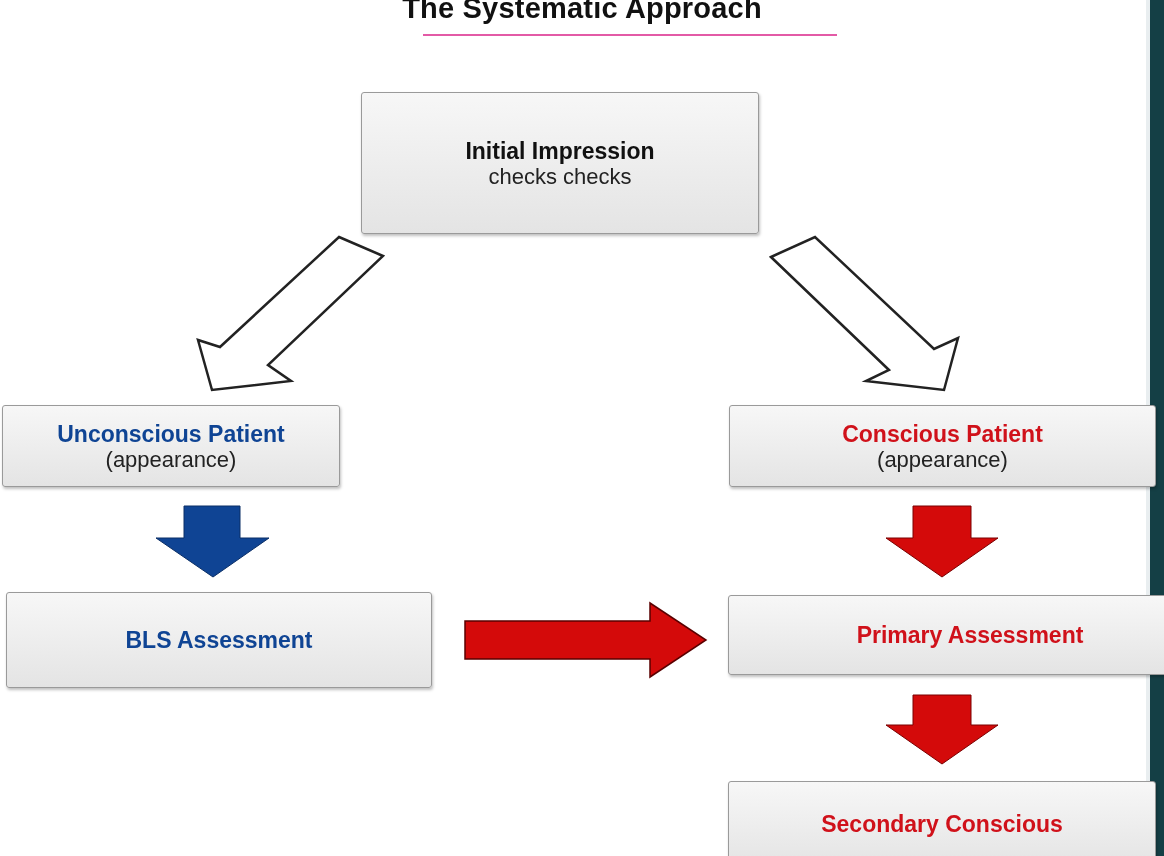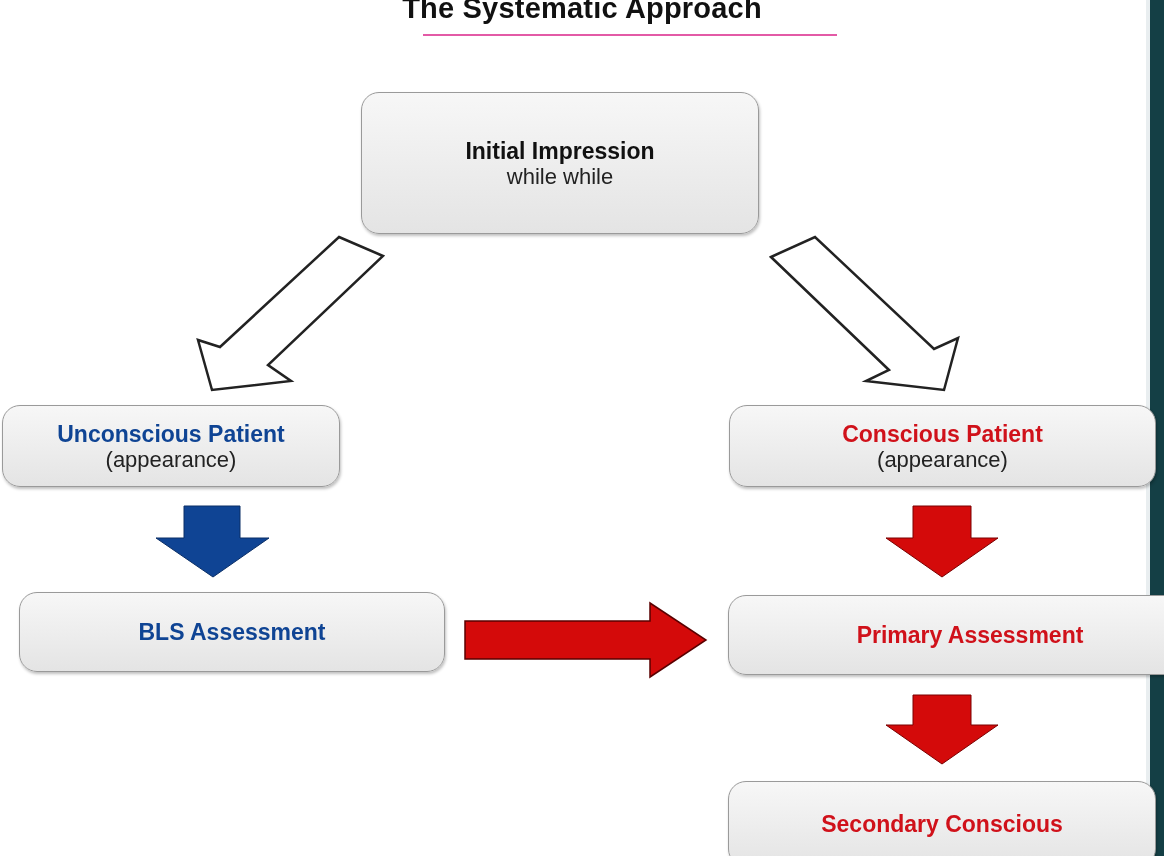--- a/index.html
+++ b/index.html
@@ -1,21 +1,21 @@
 <!DOCTYPE html>
 <html><head>
 <meta charset="utf-8">
 <style>
   html,body{margin:0;padding:0;}
   body{width:1164px;height:856px;overflow:hidden;background:#ffffff;position:relative;font-family:"Liberation Sans",sans-serif;}
   .rightbar{position:absolute;left:1150px;top:0;width:14px;height:856px;background:#143f45;}
   .rightbar-edge{position:absolute;left:1146px;top:0;width:4px;height:856px;background:#e9eef0;}
   .title{position:absolute;left:0;top:-8px;width:1164px;text-align:center;font-weight:bold;font-size:29px;color:#111;letter-spacing:0.2px;}
   .title-underline{position:absolute;left:423px;top:34px;width:414px;height:2px;background:#e35aa6;}
-  .box{position:absolute;box-sizing:border-box;border:1.5px solid #9a9a9a;border-radius:18px;
+  .box{position:absolute;box-sizing:border-box;border:1.5px solid #9a9a9a;border-radius:3px;
        background:linear-gradient(#f7f7f7,#e4e4e4);box-shadow:1px 2px 3px rgba(0,0,0,0.25);
        display:flex;flex-direction:column;align-items:center;justify-content:center;text-align:center;}
   .box .main{font-weight:bold;font-size:23px;line-height:26px;}
   .box .sub{font-size:22px;line-height:25px;color:#222;}
   .blue{color:#0f4494;}
   .red{color:#d0111a;}
   .black{color:#111;}
   svg.arrows{position:absolute;left:0;top:0;}
 </style>
 </head>
@@ -37,34 +37,34 @@
 
   <polygon points="913,506 971,506 971,538 998,538 942,577 886,538 913,538" fill="#d40a0a" stroke="#7a0000" stroke-width="1"></polygon>
 
   <polygon points="465,621 650,621 650,603 706,640 650,677 650,659 465,659" fill="#d40a0a" stroke="#5a0000" stroke-width="1.5"></polygon>
 
   <polygon points="913,695 971,695 971,725 998,725 942,764 886,725 913,725" fill="#d40a0a" stroke="#7a0000" stroke-width="1"></polygon>
 </svg>
 
 <div class="box" style="left:361px;top:92px;width:398px;height:142px;">
   <div class="main black">Initial Impression</div>
-  <div class="sub">while while</div>
+  <div class="sub">checks checks</div>
 </div>
 
 <div class="box" style="left:2px;top:405px;width:338px;height:82px;">
   <div class="main blue">Unconscious Patient</div>
   <div class="sub">(appearance)</div>
 </div>
 
 <div class="box" style="left:729px;top:405px;width:427px;height:82px;">
   <div class="main red">Conscious Patient</div>
   <div class="sub">(appearance)</div>
 </div>
 
-<div class="box" style="left:19px;top:592px;width:426px;height:80px;">
+<div class="box" style="left:6px;top:592px;width:426px;height:96px;">
   <div class="main blue">BLS Assessment</div>
 </div>
 
 <div class="box" style="left:728px;top:595px;width:484px;height:80px;">
   <div class="main red">Primary Assessment</div>
 </div>
 
 <div class="box" style="left:728px;top:781px;width:428px;height:86px;">
   <div class="main red">Secondary Conscious</div>
 </div>

